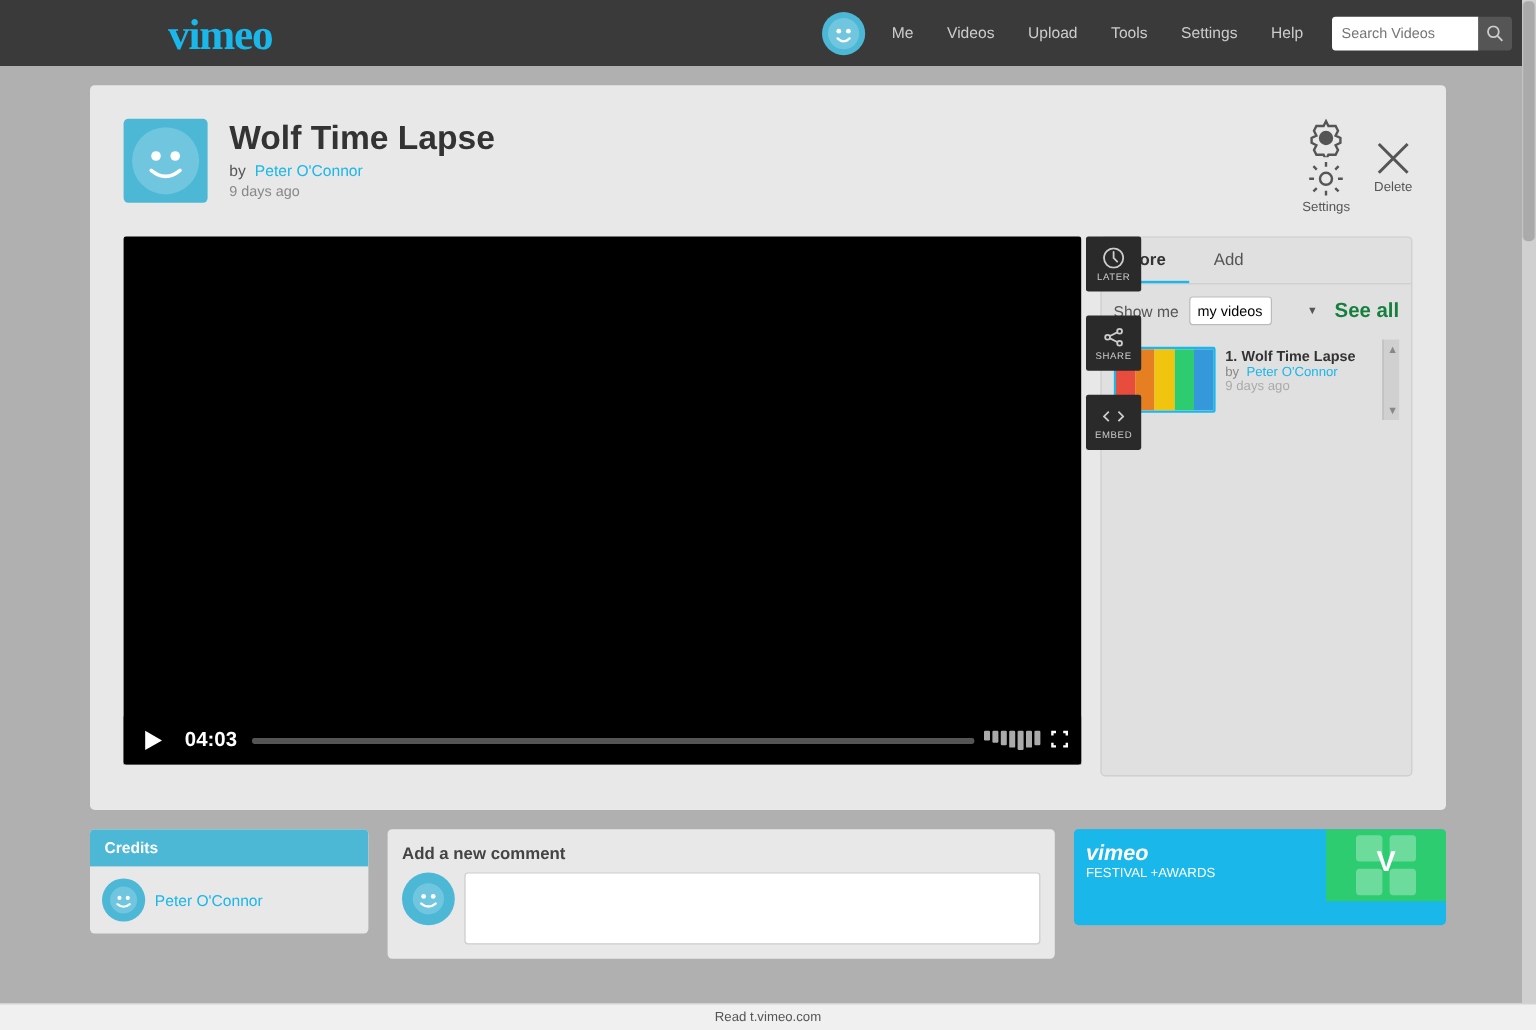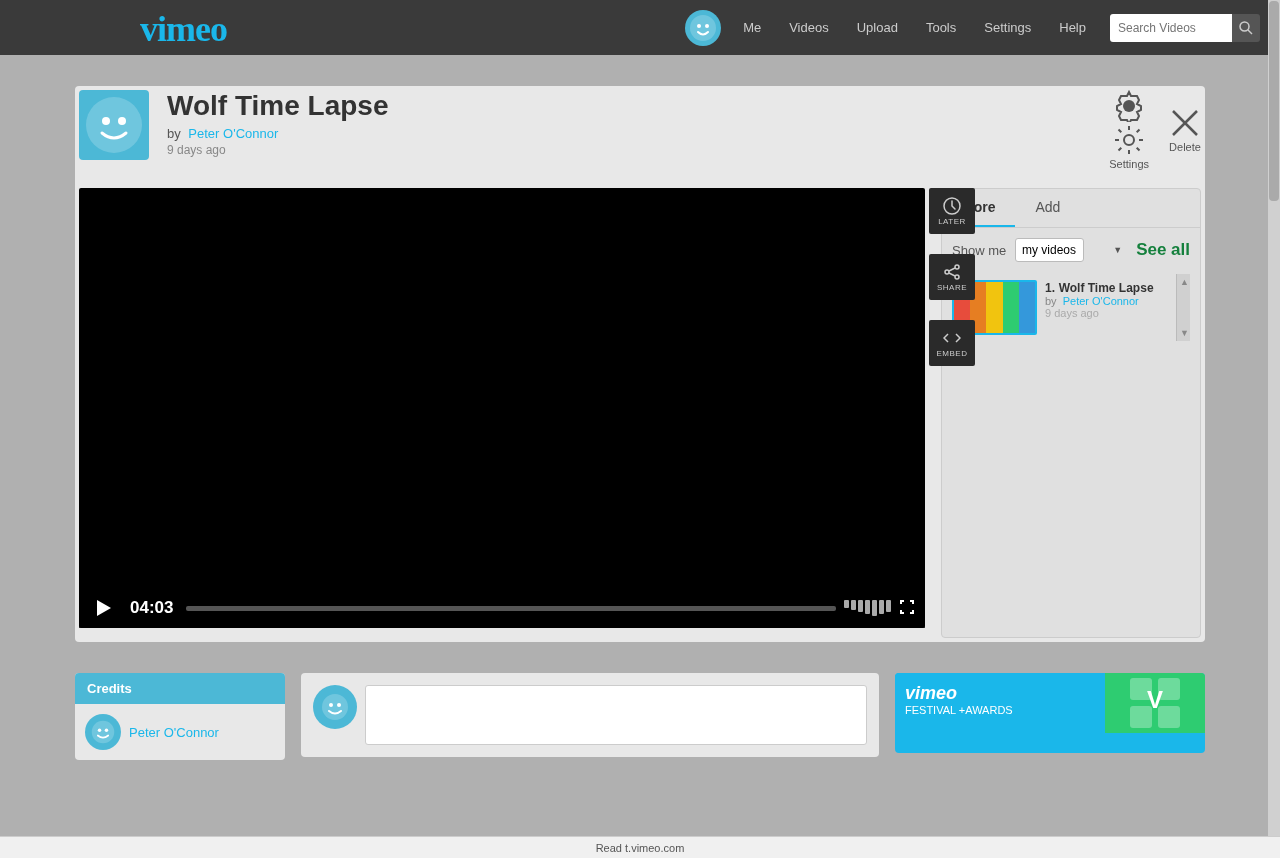--- a/index.html
+++ b/index.html
@@ -87,24 +87,24 @@
       font-size: 36px;
       font-weight: bold;
       color: #1ab7ea;
       font-family: Georgia, serif;
       letter-spacing: -1px;
     }
 
     
     #main-content {
       max-width: 1130px;
-      margin: 31px auto;
+      margin: 16px auto;
       background: #e8e8e8;
       border-radius: 4px;
-      padding: 4px;
+      padding: 28px;
     }
 
     
     .video-header {
       display: flex;
       align-items: flex-start;
       margin-bottom: 18px;
       position: relative;
     }
     .video-thumb-avatar {
@@ -403,21 +403,21 @@
 
     
     #bottom-section {
       max-width: 1130px;
       margin: 0 auto 20px;
       display: flex;
       gap: 16px;
       align-items: flex-start;
     }
     .credits-box {
-      width: 210px;
+      width: 232px;
       background: #e8e8e8;
       border-radius: 4px;
       overflow: hidden;
     }
     .credits-header {
       background: #4cb8d6;
       color: #fff;
       font-weight: bold;
       padding: 8px 12px;
       font-size: 13px;
@@ -749,20 +749,21 @@
             <circle cx="19" cy="13" r="2" fill="#fff"></circle>
             <path d="M9 19 Q15 24 21 19" stroke="#fff" stroke-width="2" fill="none" stroke-linecap="round"></path>
           </svg>
         </div>
         <a class="credit-name">Peter O'Connor</a>
       </div>
     </div>
   </div>
 
   <div class="comment-box">
+    <div class="comment-box-header">Add a new comment</div>
     <div class="comment-row">
       <div class="comment-avatar">
         <svg viewBox="0 0 30 30" width="30" height="30">
           <circle cx="15" cy="15" r="13" fill="#fff" opacity="0.2"></circle>
           <circle cx="11" cy="13" r="2" fill="#fff"></circle>
           <circle cx="19" cy="13" r="2" fill="#fff"></circle>
           <path d="M9 19 Q15 24 21 19" stroke="#fff" stroke-width="2" fill="none" stroke-linecap="round"></path>
         </svg>
       </div>
       <textarea class="comment-input" style=""></textarea>

